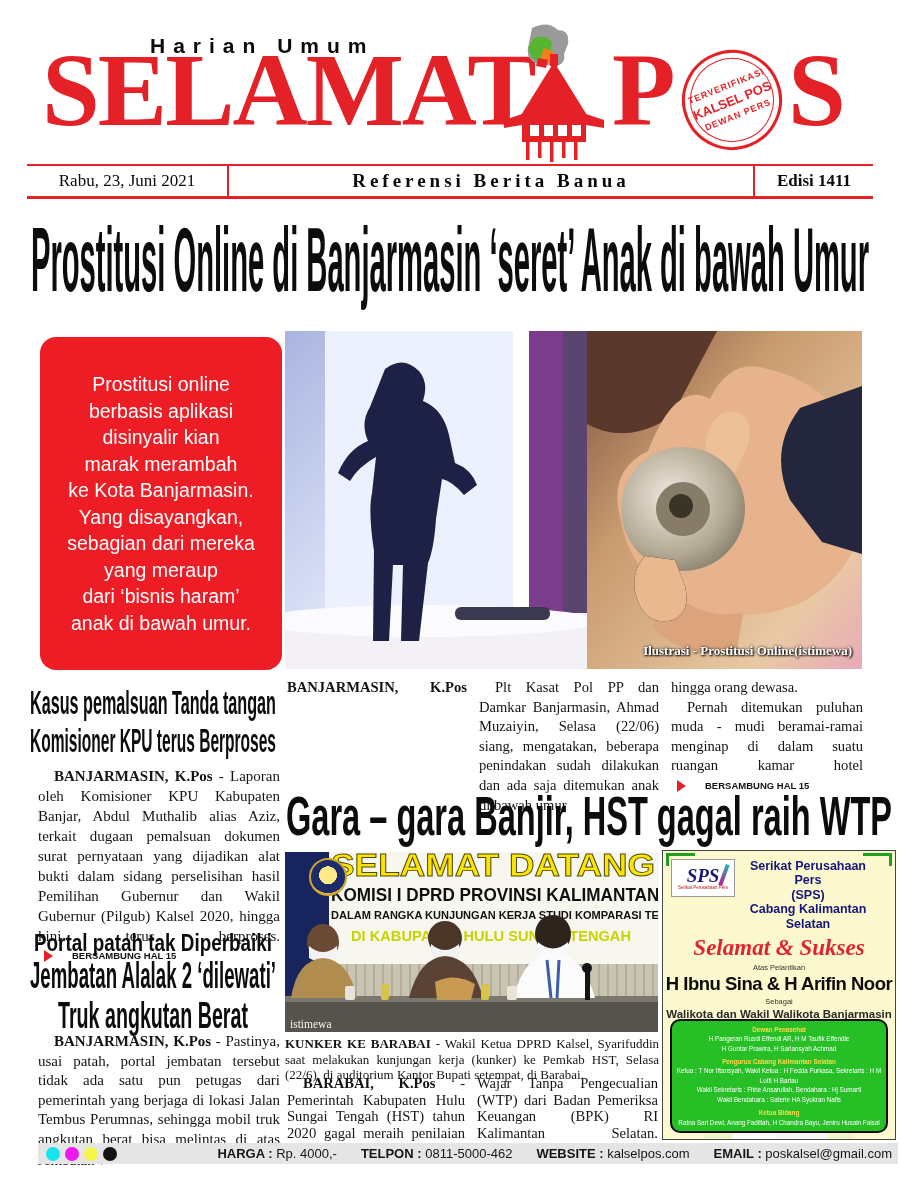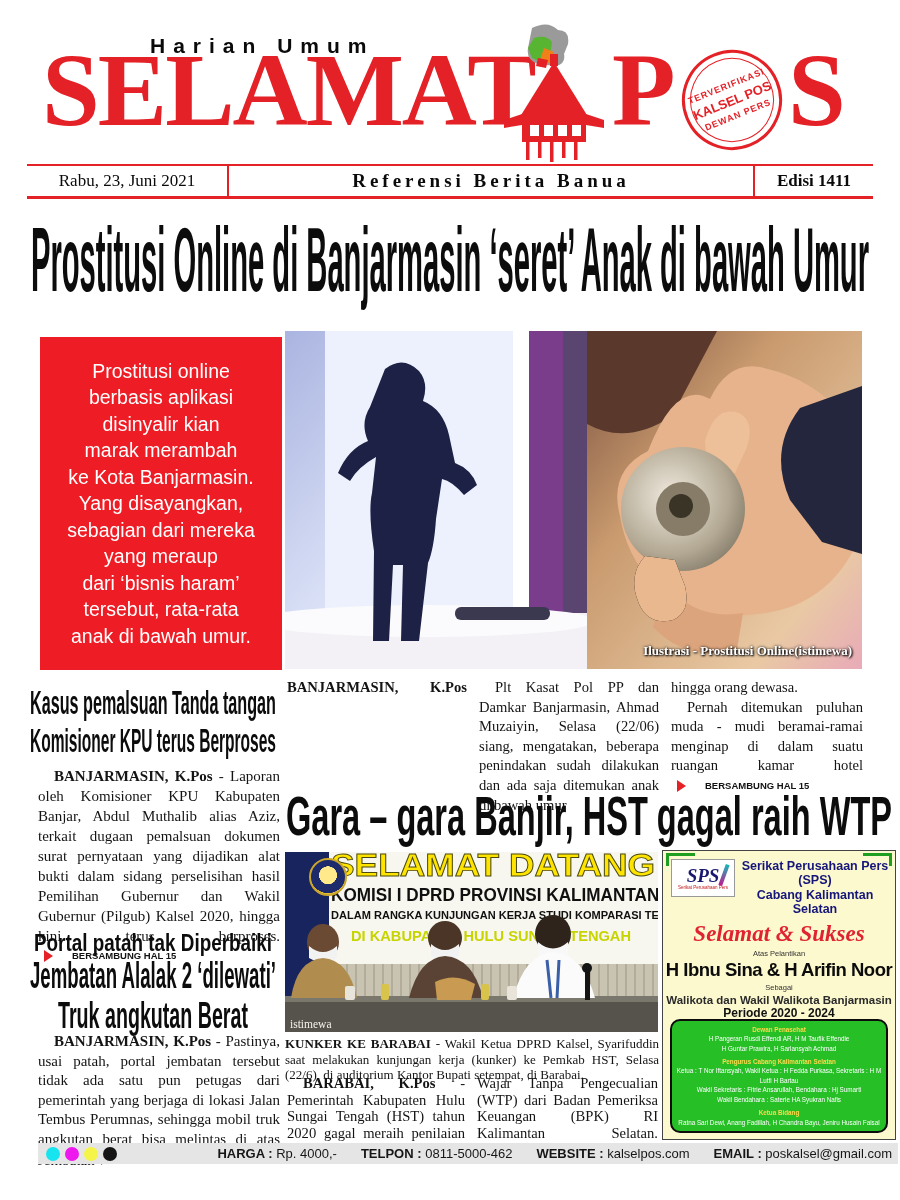--- a/index.html
+++ b/index.html
@@ -29,21 +29,21 @@
   .dl-date{width:200px;}
   .dl-slogan{flex:1;border-left:2px solid #e32126;border-right:2px solid #e32126;
              font-weight:bold;font-size:19px;letter-spacing:4px;}
   .dl-edition{width:118px;font-weight:bold;}
 
   
   .hl-text{font-family:"Liberation Sans","DejaVu Sans",sans-serif;font-weight:bold;fill:#0c0c0c;}
 
   
   .redbox{left:40px;top:337px;width:242px;height:333px;background:#ee1c24;
-          display:flex;flex-direction:column;justify-content:center;}
+          display:flex;flex-direction:column;justify-content:center;border-radius:16px;}
   .redbox .ln{color:#fff;font-size:19.5px;line-height:26.5px;text-align:center;}
 
   
   .photo-main{left:285px;top:331px;width:577px;height:338px;overflow:hidden;}
   .photo-caption{position:absolute;right:10px;bottom:10px;color:#fff;font-weight:bold;
                  font-size:13px;font-family:"Liberation Serif",serif;
                  text-shadow:0 0 3px #000,1px 1px 2px #000;}
 
   
   .body-col{font-family:"Liberation Serif","DejaVu Serif",serif;font-size:14.6px;
@@ -79,21 +79,21 @@
   .p2-credit{position:absolute;left:5px;bottom:2px;color:#f4f2ea;font-size:11.5px;
              font-family:"Liberation Serif",serif;z-index:6;}
   .p2-people{position:absolute;left:0;bottom:0;width:100%;height:120px;z-index:4;}
 
   
   .ad{left:662px;top:850px;width:234px;height:290px;background:#fcf9cf;border:1px solid #444;
       box-sizing:border-box;overflow:hidden;}
   .ad .corner{position:absolute;width:26px;height:10px;border-top:3px solid #1f9e1f;}
   .ad .c-tl{left:3px;top:2px;border-left:3px solid #1f9e1f;}
   .ad .c-tr{right:3px;top:2px;border-right:3px solid #1f9e1f;}
-  .ad-head{display:flex;align-items:flex-start;gap:6px;padding:8px 6px 0 8px;}
+  .ad-head{display:flex;align-items:flex-start;gap:6px;padding:8px 20px 0 8px;}
   .sps-box{width:62px;height:36px;background:#fff;border:1px solid #999;position:relative;
            display:flex;flex-direction:column;align-items:center;justify-content:center;flex:0 0 auto;}
   .sps-txt{font-family:"Liberation Serif",serif;font-weight:bold;font-style:italic;
            font-size:19px;color:#18186e;line-height:1;}
   .sps-slash{position:absolute;right:8px;top:4px;width:4px;height:22px;
              background:linear-gradient(#18b8b8,#c01890);transform:rotate(20deg);}
   .sps-sub{font-size:4.5px;color:#c01818;line-height:1;margin-top:1px;}
   .ad-org{font-size:12.5px;font-weight:bold;color:#15157a;text-align:center;line-height:1.15;flex:1;}
   .ad-congrats{font-family:"Liberation Serif",serif;font-weight:bold;font-style:italic;
                font-size:23px;color:#e02330;text-align:center;margin-top:4px;}
@@ -171,21 +171,20 @@
   <div class="abs redbox">
     <div class="ln">Prostitusi online</div>
     <div class="ln">berbasis aplikasi</div>
     <div class="ln">disinyalir kian</div>
     <div class="ln">marak merambah</div>
     <div class="ln">ke Kota Banjarmasin.</div>
     <div class="ln">Yang disayangkan,</div>
     <div class="ln">sebagian dari mereka</div>
     <div class="ln">yang meraup</div>
     <div class="ln">dari ‘bisnis haram’</div>
-    <div class="ln">tersebut, rata-rata</div>
     <div class="ln">anak di bawah umur.</div>
   </div>
 
   <div class="abs photo-main">
     <svg width="577" height="338" viewBox="0 0 577 338">
       <defs>
         <linearGradient id="gleft" x1="0" y1="0" x2="1" y2="1">
           <stop offset="0" stop-color="#aab4e0"></stop>
             <stop offset="0.5" stop-color="#dde4f8"></stop>
           <stop offset="1" stop-color="#eef0fb"></stop>

